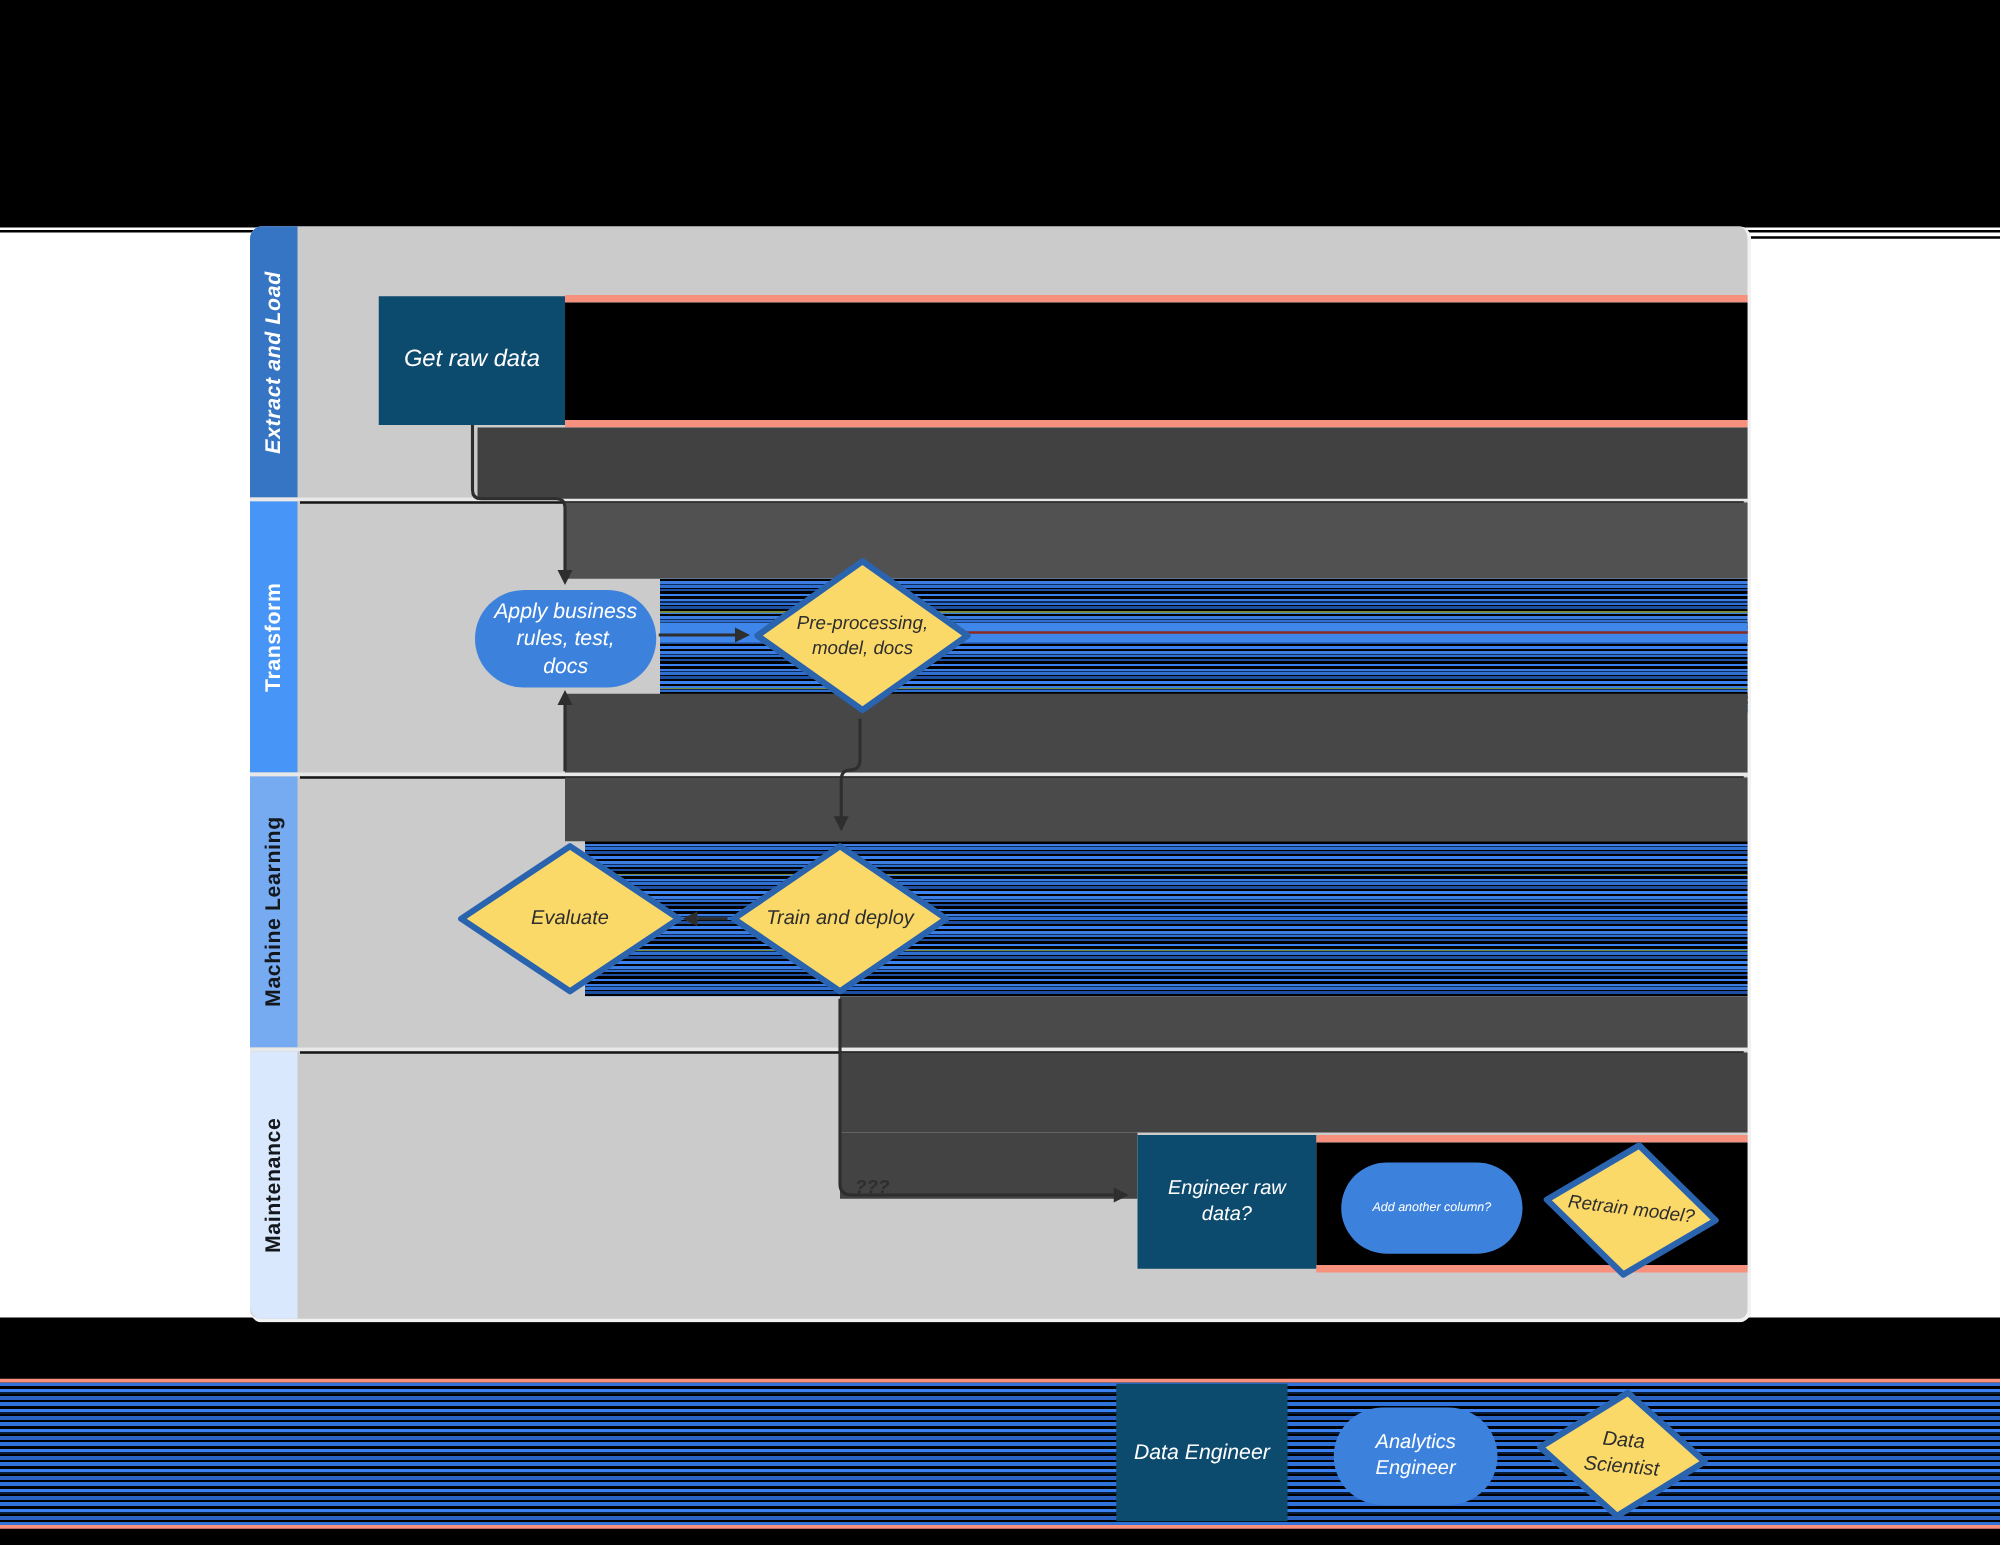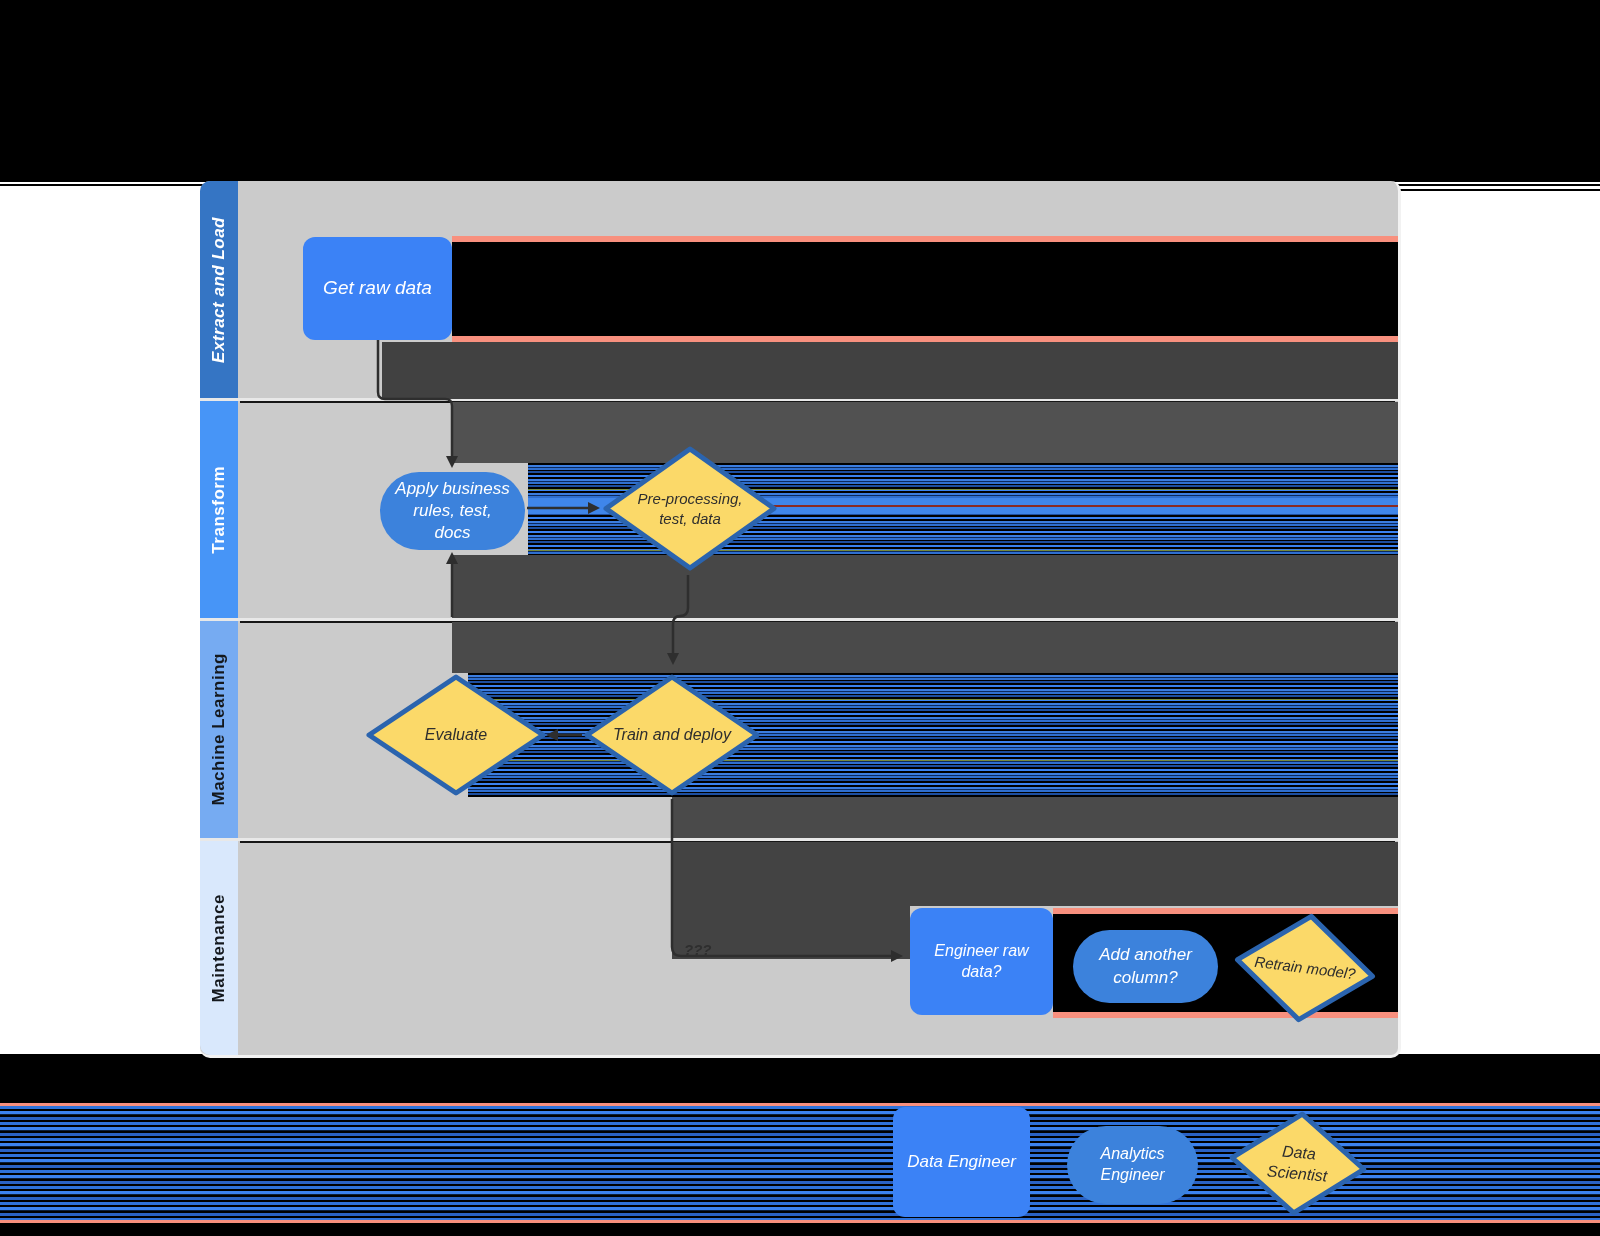--- a/index.html
+++ b/index.html
@@ -17,21 +17,21 @@
   
   .stripes{background:
     repeating-linear-gradient(180deg, rgba(130,140,30,.0) 0 26px, rgba(130,140,30,.85) 26px 27px, rgba(130,140,30,0) 27px 61px),
     repeating-linear-gradient(180deg,#000 0 2px,#3b7de0 2px 4px,#0d2a5c 4px 5px,#2f6fd0 5px 7px,#000 7px 8px,#1e4fa0 8px 10px,#000 10px 12px,#3b82f0 12px 14px);}
   .legend-stripes{background:
     repeating-linear-gradient(180deg,#2f72da 0 3px,#000 3px 5px,#3b82f0 5px 8px,#0a1e3c 8px 9px,#000 9px 11px,#2a62c4 11px 14px,#000 14px 16px);
     border-top:3px solid #f8907e;border-bottom:3px solid #f8907e;}
   
   .node{display:flex;align-items:center;justify-content:center;text-align:center;}
   .node .lbl{font-style:italic;line-height:1.3;}
-  .pink{background:#3b82f6;border-radius:12px;color:#fff;}
+  .pink{background:#0c4a6e;border-radius:0;color:#fff;}
   .stadium{background:#3c82dc;color:#ffffff;}
   .diamond{background:transparent;}
   .diamond svg{position:absolute;inset:0;width:100%;height:100%;}
   .diamond .lbl{position:relative;color:#2e2e2e;padding:0 26px;}
   
   #wires{left:0;top:0;width:1600px;height:1236px;pointer-events:none;}
   .conn-label{font-style:italic;font-weight:bold;color:#2e2e2e;font-size:15px;}
 </style>
 </head>
 <body>
@@ -114,21 +114,21 @@
   </div>
 
   <div class="abs node stadium" style="left:380px;top:472px;width:145px;height:78px;border-radius:39px;">
     <span class="lbl" style="font-size:17px;padding:0 14px;">Apply business rules, test, docs</span>
   </div>
 
   <div class="abs node diamond" style="left:602px;top:445px;width:176px;height:127px;">
     <svg viewBox="0 0 176 127">
       <polygon points="88,4 172,63.5 88,123 4,63.5" fill="#FBD969" stroke="#2B64AE" stroke-width="5" stroke-linejoin="round"></polygon>
     </svg>
-    <span class="lbl" style="font-size:15px;">Pre-processing, test, data</span>
+    <span class="lbl" style="font-size:15px;">Pre-processing, model, docs</span>
   </div>
 
   <div class="abs node diamond" style="left:583px;top:673px;width:178px;height:124px;">
     <svg viewBox="0 0 178 124">
       <polygon points="89,4 174,62 89,120 4,62" fill="#FBD969" stroke="#2B64AE" stroke-width="5" stroke-linejoin="round"></polygon>
     </svg>
     <span class="lbl" style="font-size:16px;">Train and deploy</span>
   </div>
 
   <div class="abs node diamond" style="left:365px;top:673px;width:182px;height:124px;">
@@ -136,21 +136,21 @@
       <polygon points="91,4 178,62 91,120 4,62" fill="#FBD969" stroke="#2B64AE" stroke-width="5" stroke-linejoin="round"></polygon>
     </svg>
     <span class="lbl" style="font-size:16px;">Evaluate</span>
   </div>
 
   <div class="abs node pink" style="left:910px;top:908px;width:143px;height:107px;">
     <span class="lbl" style="font-size:16px;padding:0 20px;">Engineer raw data?</span>
   </div>
 
   <div class="abs node stadium" style="left:1073px;top:930px;width:145px;height:73px;border-radius:37px;">
-    <span class="lbl" style="font-size:17px;padding:0 22px;">Add another column?</span>
+    <span class="lbl" style="font-size:10px;padding:0 22px;">Add another column?</span>
   </div>
 
   <div class="abs node diamond" style="left:1233px;top:912px;width:144px;height:112px;transform:rotate(7deg);">
     <svg viewBox="0 0 144 112">
       <polygon points="72,4 140,56 72,108 4,56" fill="#FBD969" stroke="#2B64AE" stroke-width="5" stroke-linejoin="round"></polygon>
     </svg>
     <span class="lbl" style="font-size:15px;padding:0 12px;">Retrain model?</span>
   </div>
 
   <div class="abs node pink" style="left:893px;top:1107px;width:137px;height:110px;">

